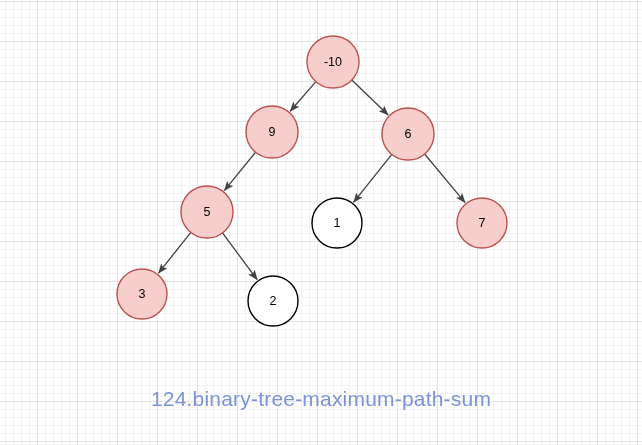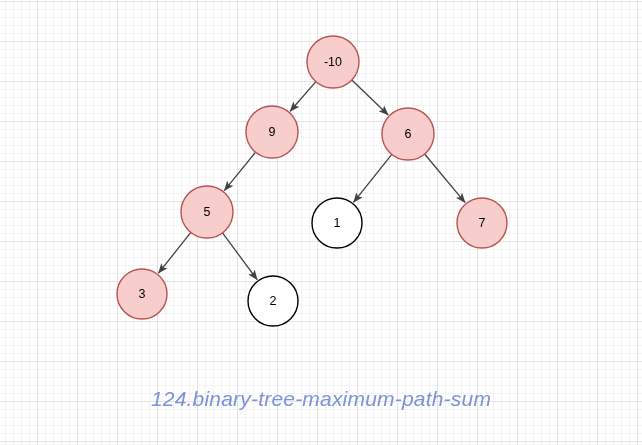--- a/index.html
+++ b/index.html
@@ -31,21 +31,20 @@
   }
   .edge-line { fill: none; }
   .caption {
     position: absolute;
     left: 0; top: 387px;
     width: 642px;
     text-align: center;
     font-size: 21px;
     letter-spacing: 0.2px;
     color: var(--caption-color, #7b93d8);
-    font-style: italic;
   }
 </style>
 </head>
 <body>
 
 <div class="canvas">
   <svg id="tree-svg" width="642" height="445" viewBox="0 0 642 445">
     <defs>
       <marker id="arrowhead" markerWidth="12" markerHeight="10" refX="9.5" refY="4" orient="auto" markerUnits="userSpaceOnUse">
         <path d="M0,0 L10,4 L0,8 L2.2,4 Z" fill="#424242"></path>

